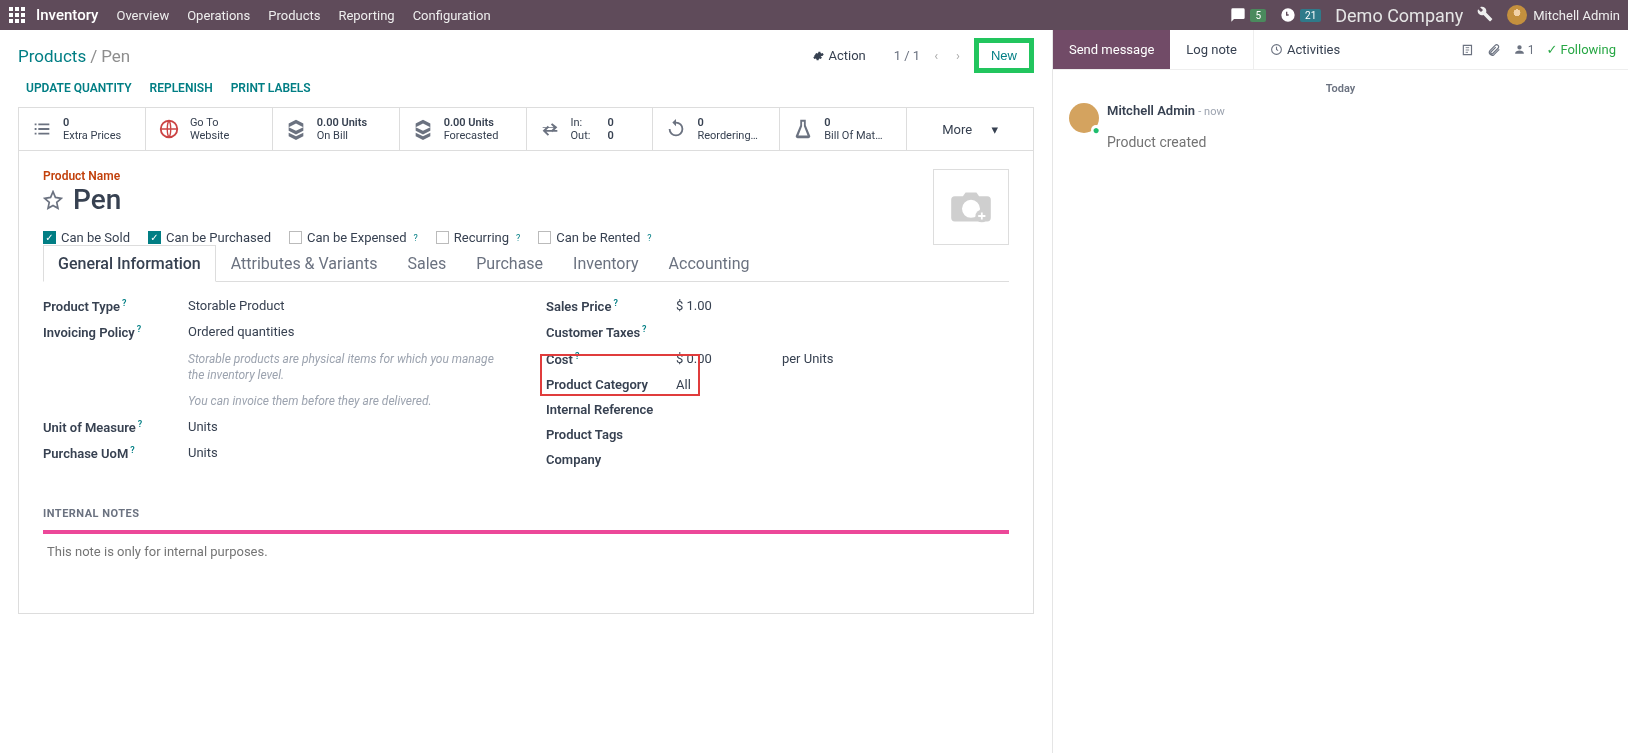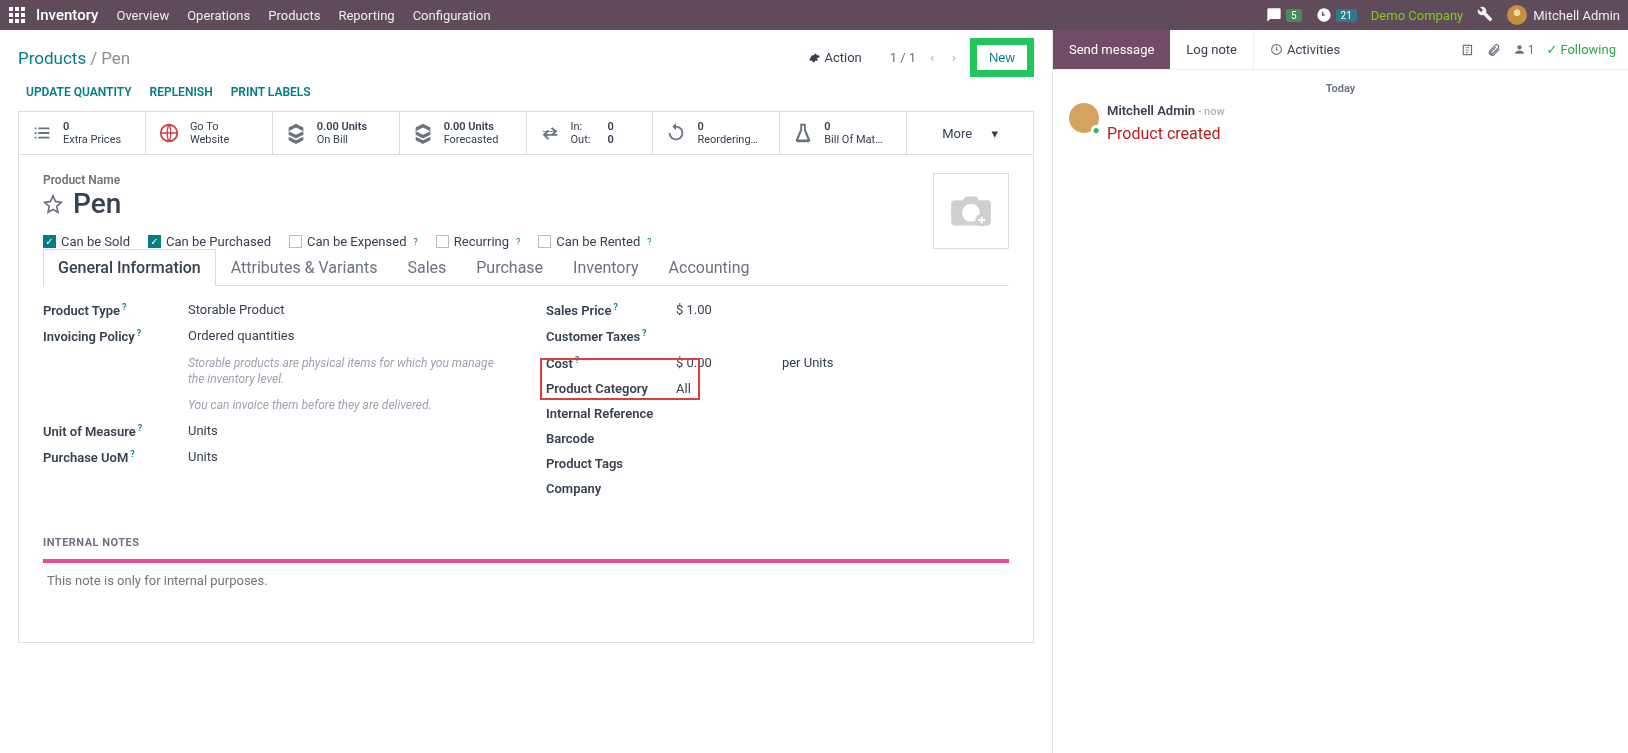--- a/index.html
+++ b/index.html
@@ -7,58 +7,58 @@
 .topbar { background: #5f4b5a; color: #fff; height: 30px; display: flex; align-items: center; padding: 0 8px; }
 .topbar .apps-icon { display: inline-flex; width: 18px; height: 18px; margin-right: 10px; cursor: pointer; }
 .apps-icon svg { width: 18px; height: 18px; fill: #fff; }
 .topbar .brand { font-weight: 500; font-size: 15px; margin-right: 18px; }
 .topbar .navlink { color: #eee; margin-right: 18px; font-size: 13px; cursor: pointer; }
 .topbar .spacer { flex: 1; }
 .topbar .right { display: flex; align-items: center; gap: 14px; }
 .topbar .badge-group { display: flex; align-items: center; gap: 4px; cursor: pointer; }
 .badge { background: #4a8a5d; color: #fff; font-size: 10px; padding: 1px 5px; border-radius: 2px; }
 .badge.blue { background: #2f7a8a; }
-.topbar .company { font-size: 13px; color: #84cc16; }
+.topbar .company { font-size: 18px; color: #e5e5e5; }
 .topbar .user { display: flex; align-items: center; gap: 6px; color: #eee; cursor: pointer; }
 .avatar-small { width: 20px; height: 20px; border-radius: 50%; background: #c4903e; display: inline-block; position: relative; overflow: hidden; }
 .avatar-small::after { content:''; position:absolute; inset:3px; border-radius:50%; background: radial-gradient(circle at 50% 35%, #f2d2a8 30%, #c4903e 31%); }
 
 .main-area { display: flex; }
 .content { flex: 1; background: #fff; border-right: 1px solid #e5e5e5; min-height: 723px; }
 .side-panel { width: 575px; background: #fff; padding: 0; }
 
 .header-row { display: flex; align-items: center; padding: 8px 18px 0 18px; }
 .breadcrumb { font-size: 17px; color: #8e8e8e; }
 .breadcrumb a { color: #017e84; cursor: pointer; }
 .breadcrumb .sep { color: #8e8e8e; margin: 0 4px; }
 .header-row .spacer { flex: 1; }
 .action-btn { color: #374151; font-size: 13px; cursor: pointer; display: flex; align-items: center; gap: 4px; margin-right: 28px; }
 .pager { display: flex; align-items: center; gap: 10px; font-size: 13px; color: #6b7280; }
 .pager .arrow { cursor: pointer; color: #aaa; padding: 2px 4px; }
-.new-btn { border: 7px solid #22c55e; color: #017e84; background: #fff; padding: 5px 12px; font-size: 13px; cursor: pointer; margin-left: 10px; }
+.new-btn { border: 5px solid #22c55e; color: #017e84; background: #fff; padding: 5px 12px; font-size: 13px; cursor: pointer; margin-left: 10px; }
 
 .subactions { padding: 8px 18px 12px 26px; display: flex; gap: 18px; }
 .subactions a { color: #017e84; font-weight: 600; font-size: 12px; cursor: pointer; }
 
 .sheet-wrap { padding: 0 18px 18px 18px; }
 .sheet { border: 1px solid #ddd; background: #fff; position: relative; }
 
 .stat-row { display: flex; border-bottom: 1px solid #ddd; }
 .stat { flex: 1; border-right: 1px solid #ddd; padding: 8px 10px; display: flex; align-items: center; gap: 8px; cursor: pointer; min-width: 0; }
 .stat:last-child { border-right: none; }
 .stat .icon-box { width: 26px; height: 26px; display: flex; align-items: center; justify-content: center; color: #6b7280; flex-shrink: 0; }
 .stat .icon-box svg { width: 22px; height: 22px; fill: #6b7280; }
 .stat .txt { font-size: 11px; line-height: 13px; color: #374151; overflow: hidden; text-overflow: ellipsis; white-space: nowrap; }
 .stat .txt b { font-weight: 600; }
 .stat.more { justify-content: center; color: #374151; }
 
 .form-body { padding: 18px 24px 30px 24px; }
 .title-area { display: flex; }
 .title-left { flex: 1; }
-.prodname-label { font-size: 12px; font-weight: 600; color: #737373; }
+.prodname-label { font-size: 12px; font-weight: 600; color: #c2410c; }
 .prodname-row { display: flex; align-items: center; gap: 10px; margin-top: 0px; margin-bottom: 14px; }
 .star { width: 20px; height: 20px; color: #6b7280; cursor: pointer; }
 .star svg { width: 20px; height: 20px; fill: none; stroke: #6b7280; stroke-width: 2; }
 .prodname-value { font-size: 28px; font-weight: 500; color: #374151; }
 
 .image-box { width: 76px; height: 76px; border: 1px solid #ddd; display: flex; align-items: center; justify-content: center; margin-left: 12px; cursor: pointer; }
 .image-box svg { width: 44px; height: 36px; fill: #cfcfcf; }
 
 .checks { display: flex; gap: 18px; flex-wrap: wrap; font-size: 13px; }
 .chk { display: flex; align-items: center; gap: 5px; cursor: pointer; }
@@ -96,21 +96,21 @@
 .sp-icons .ico { cursor: pointer; display: flex; align-items: center; gap: 2px; font-size: 12px; }
 .following { color: #28a745; font-size: 13px; display: flex; align-items: center; gap: 3px; cursor: pointer; }
 
 .sp-body { padding: 12px 16px; }
 .sp-date { text-align: center; font-size: 11px; font-weight: 600; color: #6b7280; margin-bottom: 8px; }
 .msg { display: flex; gap: 8px; }
 .msg-avatar { width: 30px; height: 30px; border-radius: 50%; background: #d4a35f; position: relative; flex-shrink: 0; }
 .msg-avatar::after { content: '●'; position: absolute; bottom: -2px; right: -2px; color: #1ebd6e; font-size: 12px; background: #fff; border-radius: 50%; width: 10px; height: 10px; display: flex; align-items: center; justify-content: center; }
 .msg-content .author { font-weight: 600; font-size: 13px; color: #374151; }
 .msg-content .meta { font-size: 11px; color: #9ca3af; }
-.msg-content .body { font-size: 16px; color: #b91c1c; margin-top: 6px; }
+.msg-content .body { font-size: 14px; color: #737373; margin-top: 16px; }
 
 svg { flex-shrink: 0; }
 </style>
 </head>
 <body>
 
 <div class="topbar">
   <span class="apps-icon">
     <svg viewBox="0 0 18 18">
         <rect x="1" y="1" width="4" height="4"></rect>
@@ -337,24 +337,20 @@
               <div class="field-row">
                   <span class="field-label" style="width:130px;"><span>Cost</span><span class="help-q">?</span></span>
                   <span class="field-value"><span>$ 0.00</span><span style="margin-left:70px;">per Units</span></span>
                 </div>
               <div class="field-row" id="cat-row">
                   <span class="field-label" style="width:130px;">Product Category</span>
                   <span class="field-value">All</span>
                 </div>
               <div class="field-row">
                   <span class="field-label" style="width:130px;">Internal Reference</span>
-                  <span class="field-value"></span>
-                </div>
-              <div class="field-row">
-                  <span class="field-label" style="width:130px;">Barcode</span>
                   <span class="field-value"></span>
                 </div>
               <div class="field-row">
                   <span class="field-label" style="width:130px;">Product Tags</span>
                   <span class="field-value"></span>
                 </div>
               <div class="field-row">
                   <span class="field-label" style="width:130px;">Company</span>
                   <span class="field-value"></span>
                 </div>

